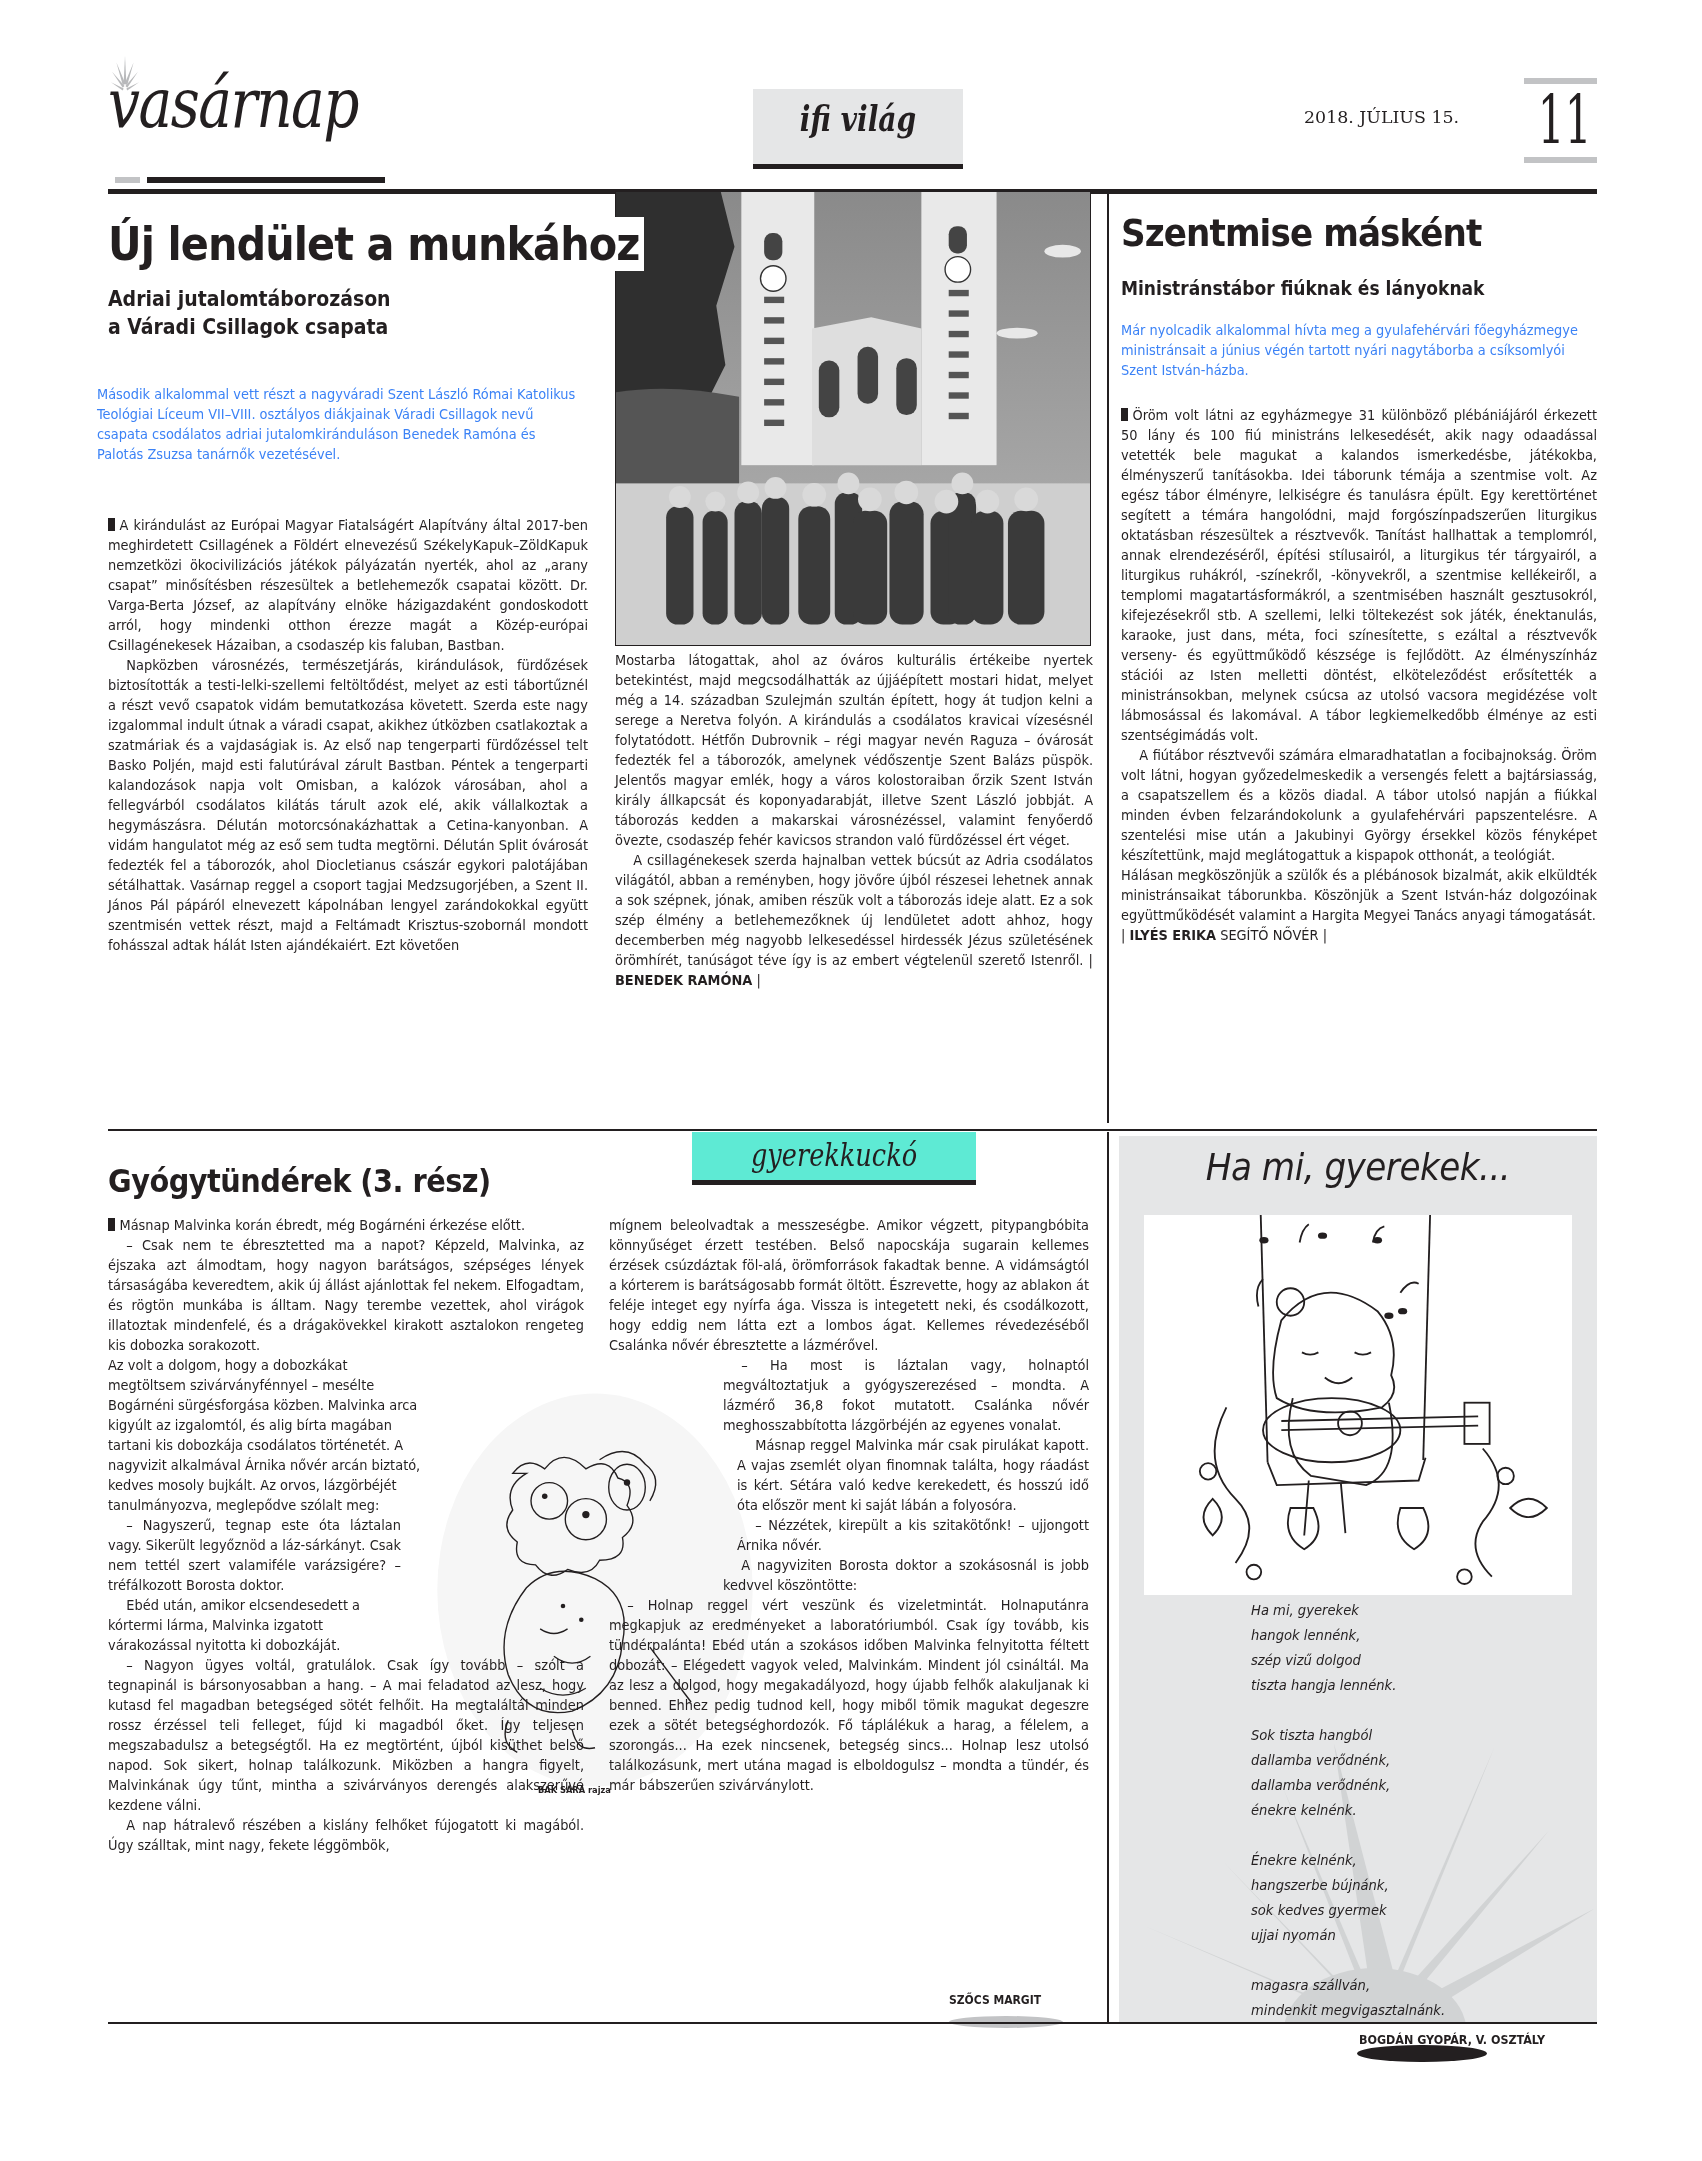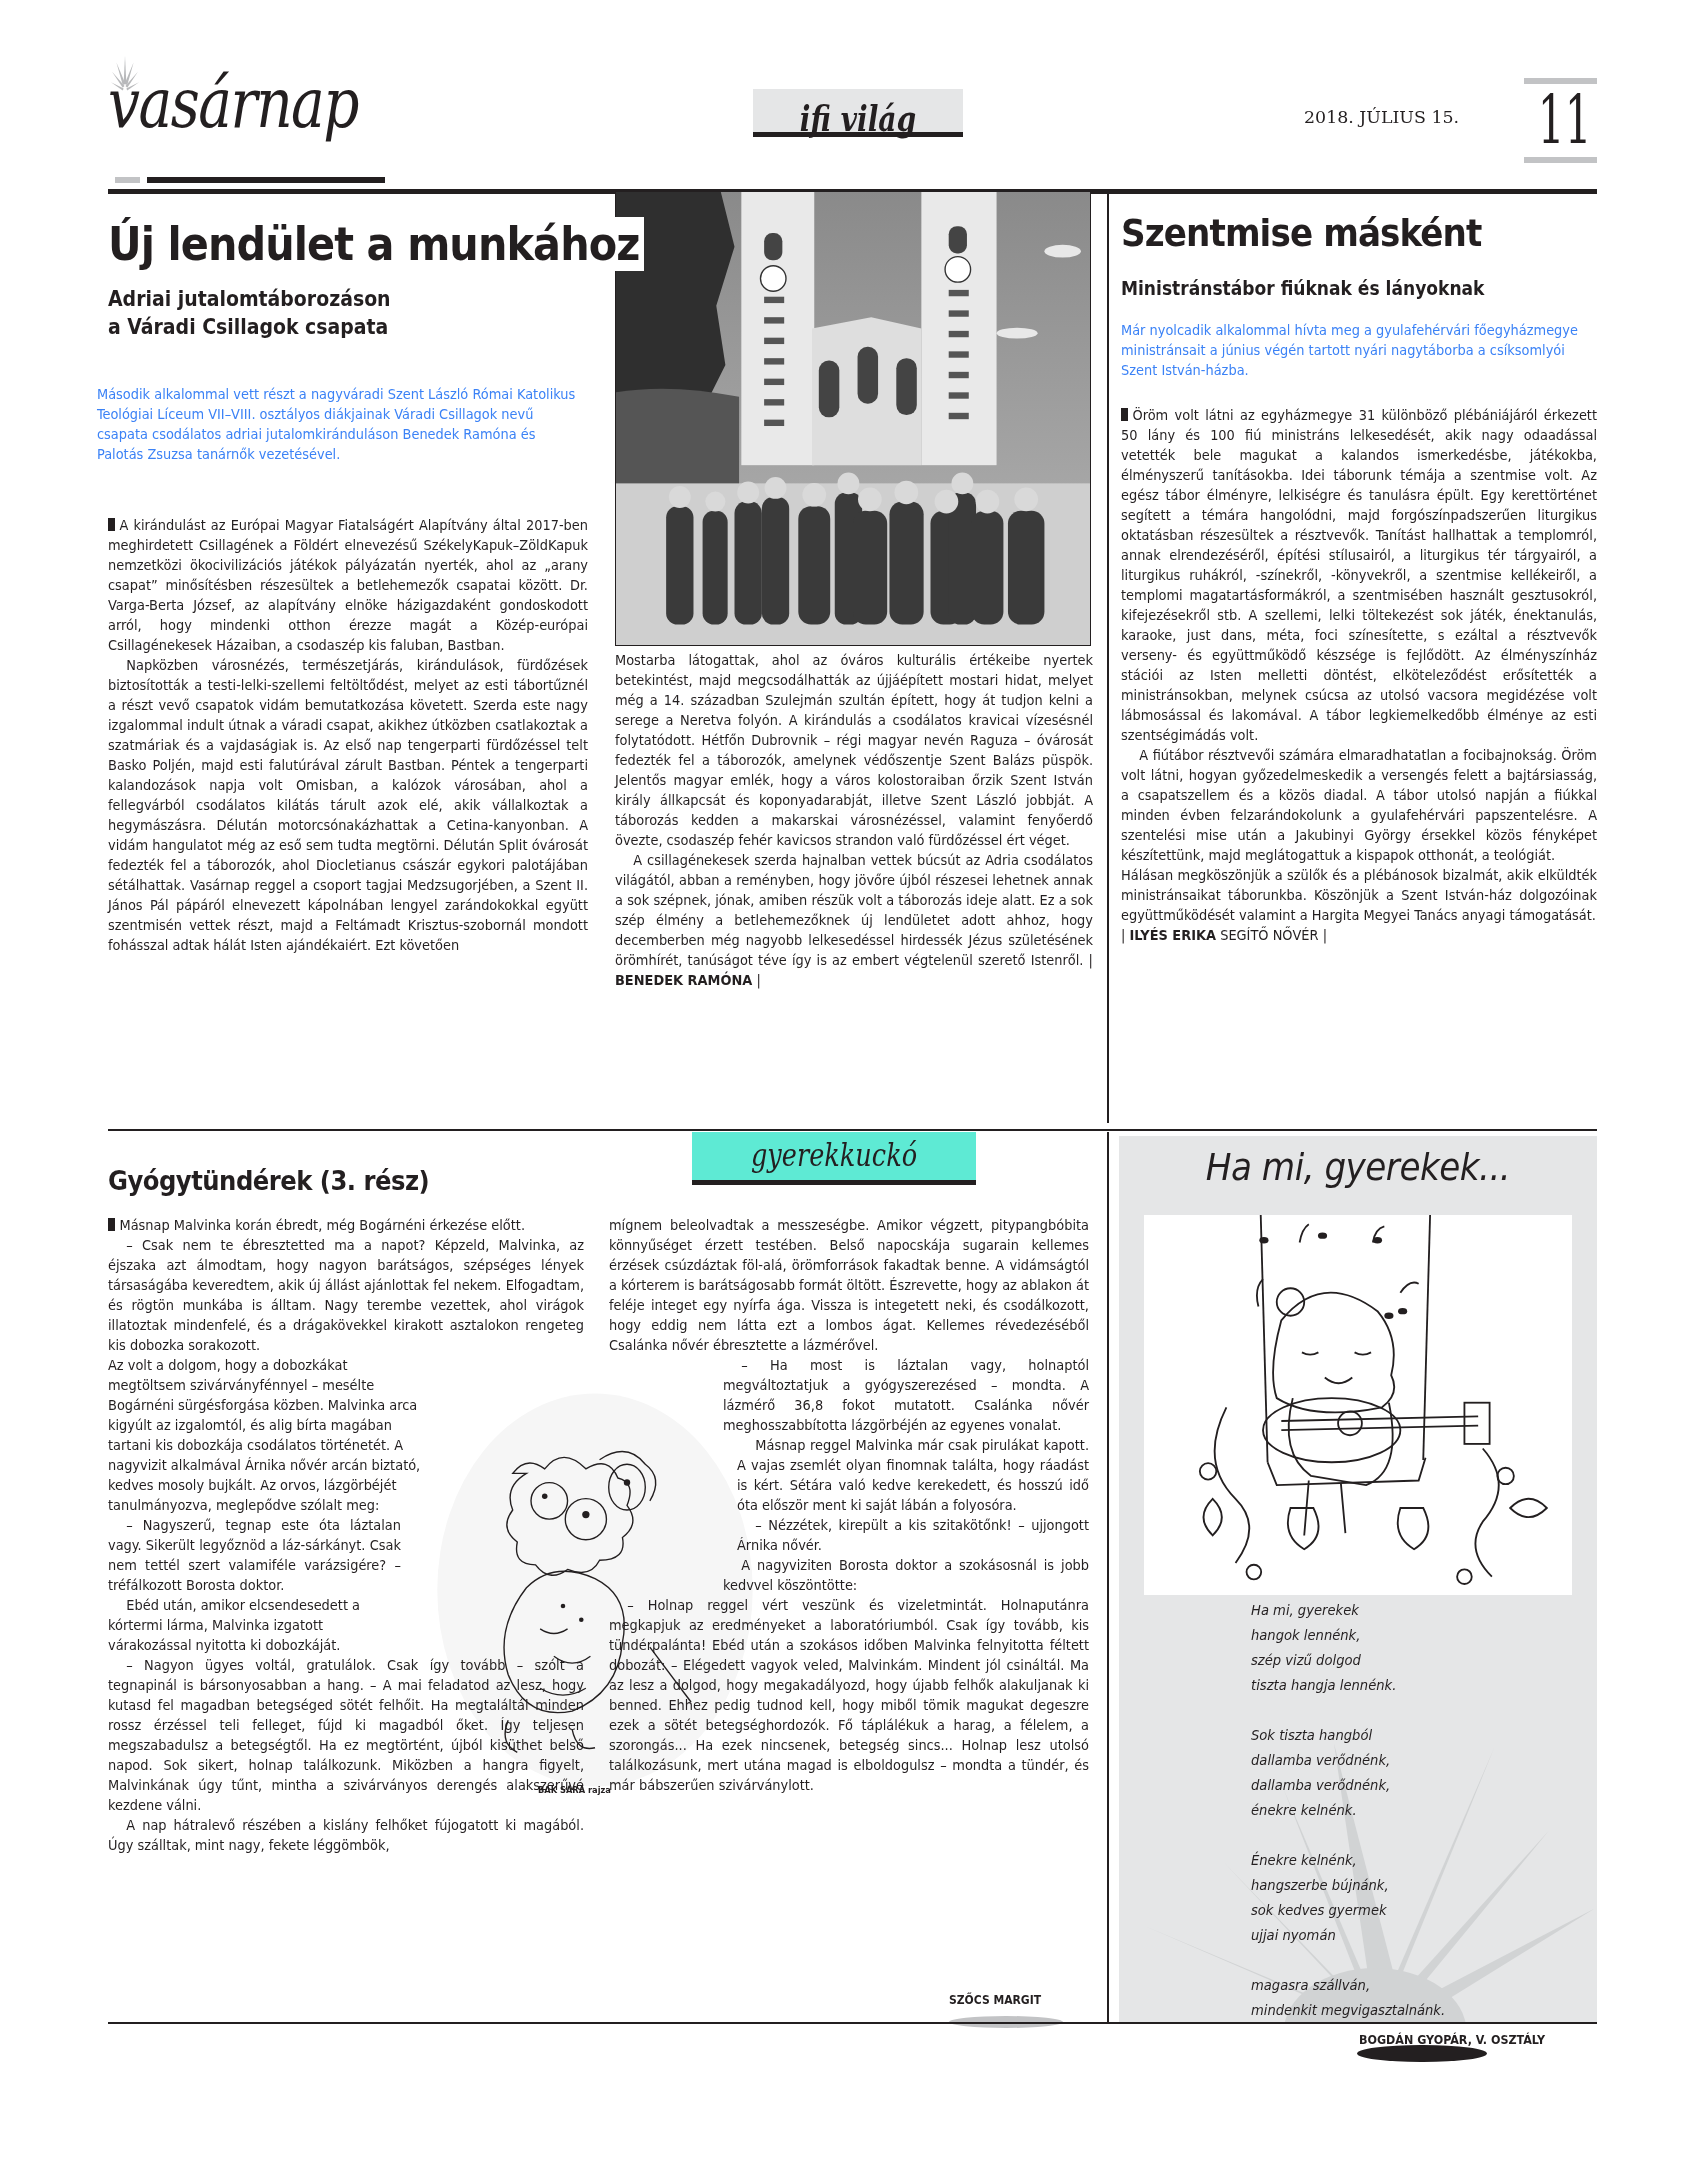--- a/index.html
+++ b/index.html
@@ -9,21 +9,21 @@
   .abs { position: absolute; }
 
   
   .masthead-logo { left: 108px; top: 69px; width: 275px; height: 69px; }
   .logo-text { position: absolute; left: 0; top: 0; font-family: "DejaVu Serif", serif; font-style: italic; font-size: 69px; line-height: 69px; letter-spacing: -1.8px; color: #231f20; transform: scaleX(0.82); transform-origin: left top; }
   .logo-star { position: absolute; left: 2.7px; top: -13px; width: 28px; height: 39px; }
   .logo-bar { position: absolute; left: 6.9px; top: 108px; width: 270px; height: 6px; }
   .logo-bar .grey { position: absolute; left: 0; top: 0; width: 25px; height: 6px; background: #c2c3c5; }
   .logo-bar .black { position: absolute; left: 32px; top: 0; width: 238px; height: 6px; background: #231f20; }
 
-  .section-tab { left: 753px; top: 89px; width: 210px; height: 48px; background: #e5e6e7; border-bottom: 5.5px solid #231f20; }
+  .section-tab { left: 753px; top: 89px; width: 210px; height: 80px; background: #e5e6e7; border-bottom: 5.5px solid #231f20; }
   .section-tab span { display: block; text-align: center; font-family: "DejaVu Serif", serif; font-style: italic; font-weight: bold; font-size: 36px; line-height: 59px; color: #231f20; transform: scaleX(0.78); }
 
   .date { left: 1304px; top: 106px; width: 169px; font-family: "DejaVu Serif", serif; font-size: 17.4px; line-height: 23px; text-align: left; color: #231f20; }
 
   .page-num-box { left: 1524px; top: 78px; width: 73px; height: 85px; }
   .page-num-box .bar { position: absolute; left: 0; width: 73px; height: 5.5px; background: #c2c3c5; }
   .page-num-box .num { position: absolute; left: 0; top: 6.9px; width: 73px; text-align: center; font-family: "DejaVu Serif", serif; font-size: 68px; line-height: 69px; color: #231f20; transform: scaleX(0.62); }
 
   .rule-top { left: 108px; top: 189px; width: 1489px; height: 4.6px; background: #231f20; }
   .vrule-top { left: 1107px; top: 194px; width: 1.8px; height: 929px; background: #231f20; }
@@ -56,21 +56,21 @@
   
   .a2-headline { left: 1121px; top: 210px; font-size: 38px; line-height: 46px; }
   .a2-sub { left: 1121px; top: 275px; width: 476px; font-size: 19px; }
   .a2-lead { left: 1121px; top: 320px; width: 476px; }
   .a2-body { left: 1121px; top: 405px; width: 476px; }
 
   
   .kids-tab { left: 692px; top: 1132px; width: 284px; height: 53px; background: #5eead4; border-bottom: 5.5px solid #231f20; }
   .kids-tab span { display: block; text-align: center; font-family: "DejaVu Serif", serif; font-style: italic; font-size: 32px; line-height: 46px; color: #231f20; transform: scaleX(0.8); }
 
-  .a3-headline { left: 108px; top: 1158px; font-size: 27px; line-height: 46px; letter-spacing: -0.5px; }
+  .a3-headline { left: 108px; top: 1158px; font-size: 32px; line-height: 46px; letter-spacing: -0.5px; }
   .a3-col1 { left: 108px; top: 1215px; width: 476px; }
   .a3-col2 { left: 609px; top: 1215px; width: 480px; }
   .illustration-circle { left: 435px; top: 1391px; width: 320px; height: 398px; }
   .illus-caption { left: 538px; top: 1784px; font-weight: bold; font-size: 9.2px; line-height: 12px; }
   .a3-byline { left: 949px; top: 1993px; font-weight: bold; font-size: 12px; line-height: 15.6px; }
   .byline-ellipse { left: 949px; top: 2016px; width: 114px; height: 12px; border-radius: 50%; background: #c2c3c5; }
 
   
   .poem-box { left: 1119px; top: 1136px; width: 478px; height: 887px; background: #e5e6e7; overflow: hidden; }
   .poem-title { left: 1119px; top: 1142px; width: 478px; text-align: center; font-weight: normal; font-style: italic; font-size: 38px; line-height: 50px; color: #231f20; letter-spacing: -0.5px; }

